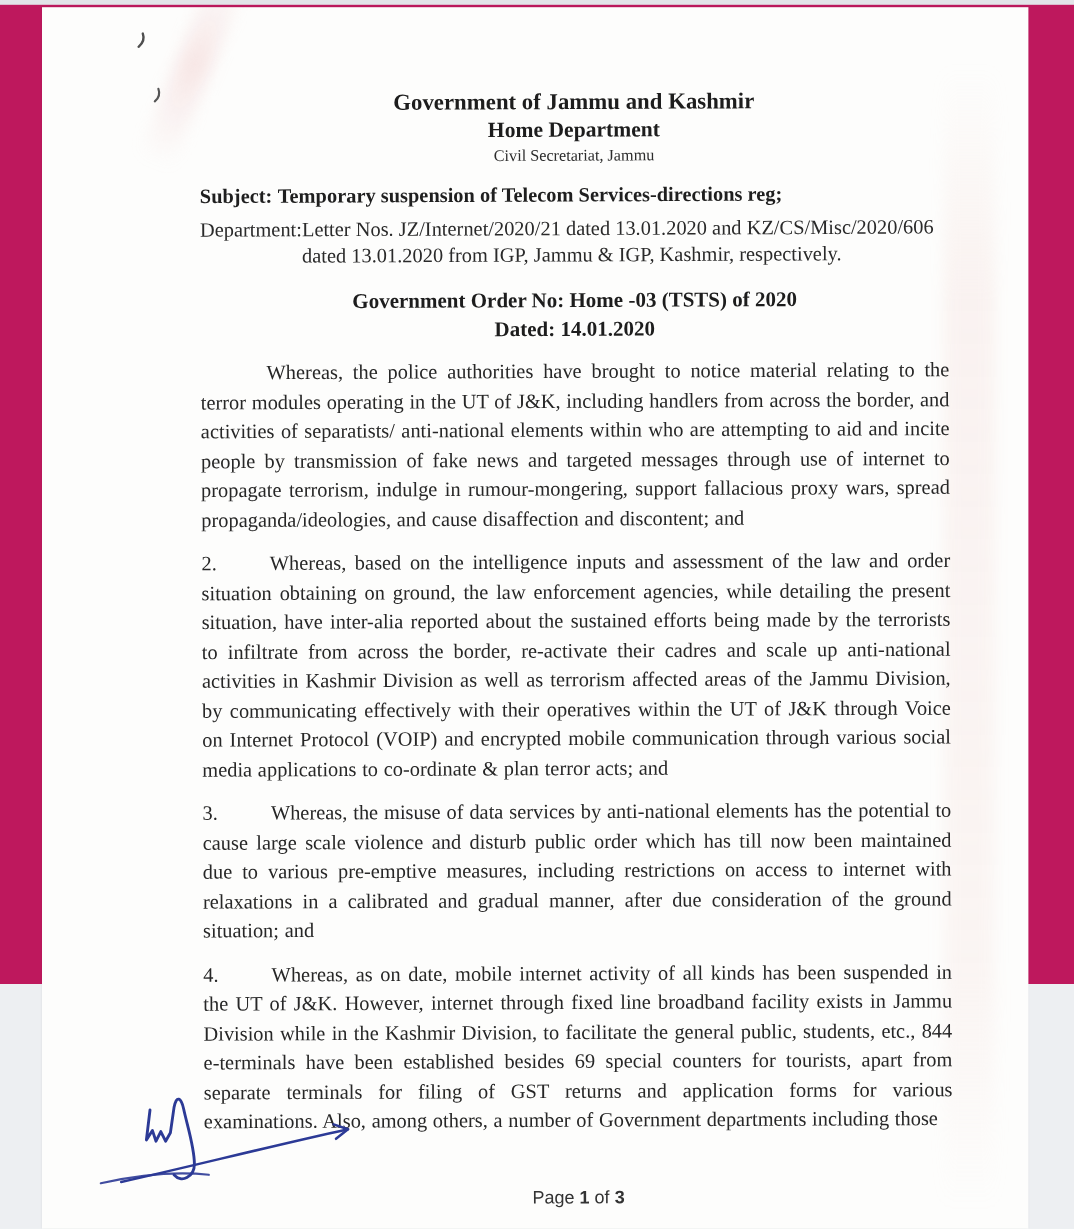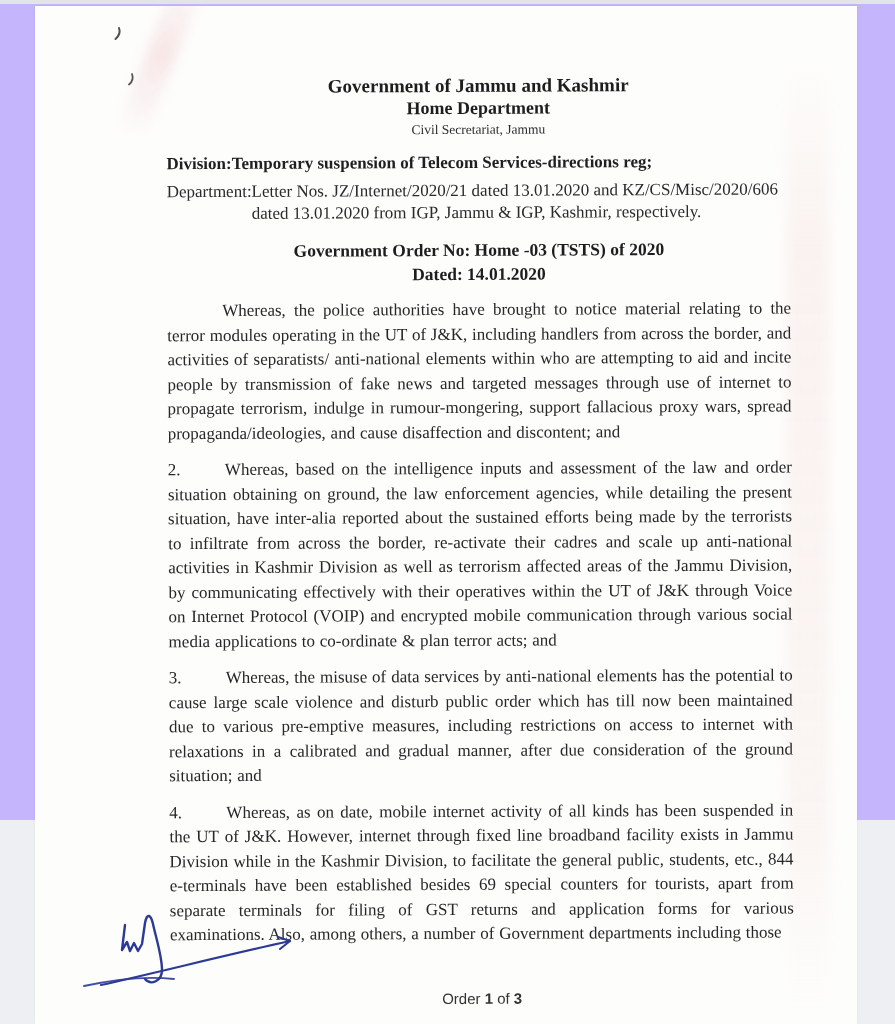--- a/index.html
+++ b/index.html
@@ -5,21 +5,21 @@
   * { margin: 0; padding: 0; box-sizing: border-box; }
   html, body {
     width: 895px; height: 1024px;
     background: #edeff2;
     overflow: hidden;
     font-family: "Liberation Serif", serif;
   }
   .canvas {
     position: relative;
     width: 895px; height: 820px;
-    background: #c4b5fd;
+    background: #be185d;
   }
   .top-edge {
     position: absolute; top: 0; left: 0; right: 0; height: 4px;
     background: #e2e4e8;
   }
   
   .page {
     position: absolute;
     left: 35px; top: 6px;
     width: 822px; height: 1018px;
@@ -123,21 +123,21 @@
     <svg class="ink-mark m2" width="12" height="16" viewBox="0 0 12 16">
       <path d="M7,2 C8.5,6 7,10 4,12.5" stroke="#555555" stroke-width="1.8" fill="none" stroke-linecap="round"></path>
     </svg>
 
     <div class="content">
       <div class="doc-title">Government of Jammu and Kashmir</div>
       <div class="doc-subtitle">Home Department</div>
       <div class="doc-address">Civil Secretariat, Jammu</div>
 
       <div class="meta-row subject">
-        <div class="meta-label">Division:</div>
+        <div class="meta-label">Subject:</div>
         <div class="meta-value">Temporary suspension of Telecom Services-directions reg;</div>
       </div>
 
       <div class="meta-row reference">
         <div class="meta-label">Department:</div>
         <div class="meta-value">Letter Nos. JZ/Internet/2020/21 dated 13.01.2020 and KZ/CS/Misc/2020/606 dated 13.01.2020 from IGP, Jammu &amp; IGP, Kashmir, respectively.</div>
       </div>
 
       <div class="order-heading">
         <div>Government Order No: Home -03 (TSTS) of 2020</div>
@@ -154,21 +154,21 @@
 
       <div class="para">
         <span class="pnum">3.</span><span>Whereas, the misuse of data services by anti-national elements has the potential to cause large scale violence and disturb public order which has till now been maintained due to various pre-emptive measures, including restrictions on access to internet with relaxations in a calibrated and gradual manner, after due consideration of the ground situation; and</span>
       </div>
 
       <div class="para">
         <span class="pnum">4.</span><span>Whereas, as on date, mobile internet activity of all kinds has been suspended in the UT of J&amp;K. However, internet through fixed line broadband facility exists in Jammu Division while in the Kashmir Division, to facilitate the general public, students, etc., 844 e-terminals have been established besides 69 special counters for tourists, apart from separate terminals for filing of GST returns and application forms for various examinations. Also, among others, a number of Government departments including those</span>
       </div>
 
       <div class="footer">
-        <span>Order</span>
+        <span>Page</span>
         <b>1</b>
         <span>of</span>
         <b>3</b>
       </div>
     </div>
 
     <svg class="sig" width="230" height="118" viewBox="0 0 230 118">
       <g stroke="#2c3a96" fill="none" stroke-linecap="round" stroke-linejoin="round">
 
         <path d="M54,46 L51,71 L56,63 L59,72 L63,64 L67,72 L71,65 L74,44 C76,33 80,36 82,45 C85,59 91,77 91,91 C91,102 80,107 74,100" stroke-width="2.4"></path>

